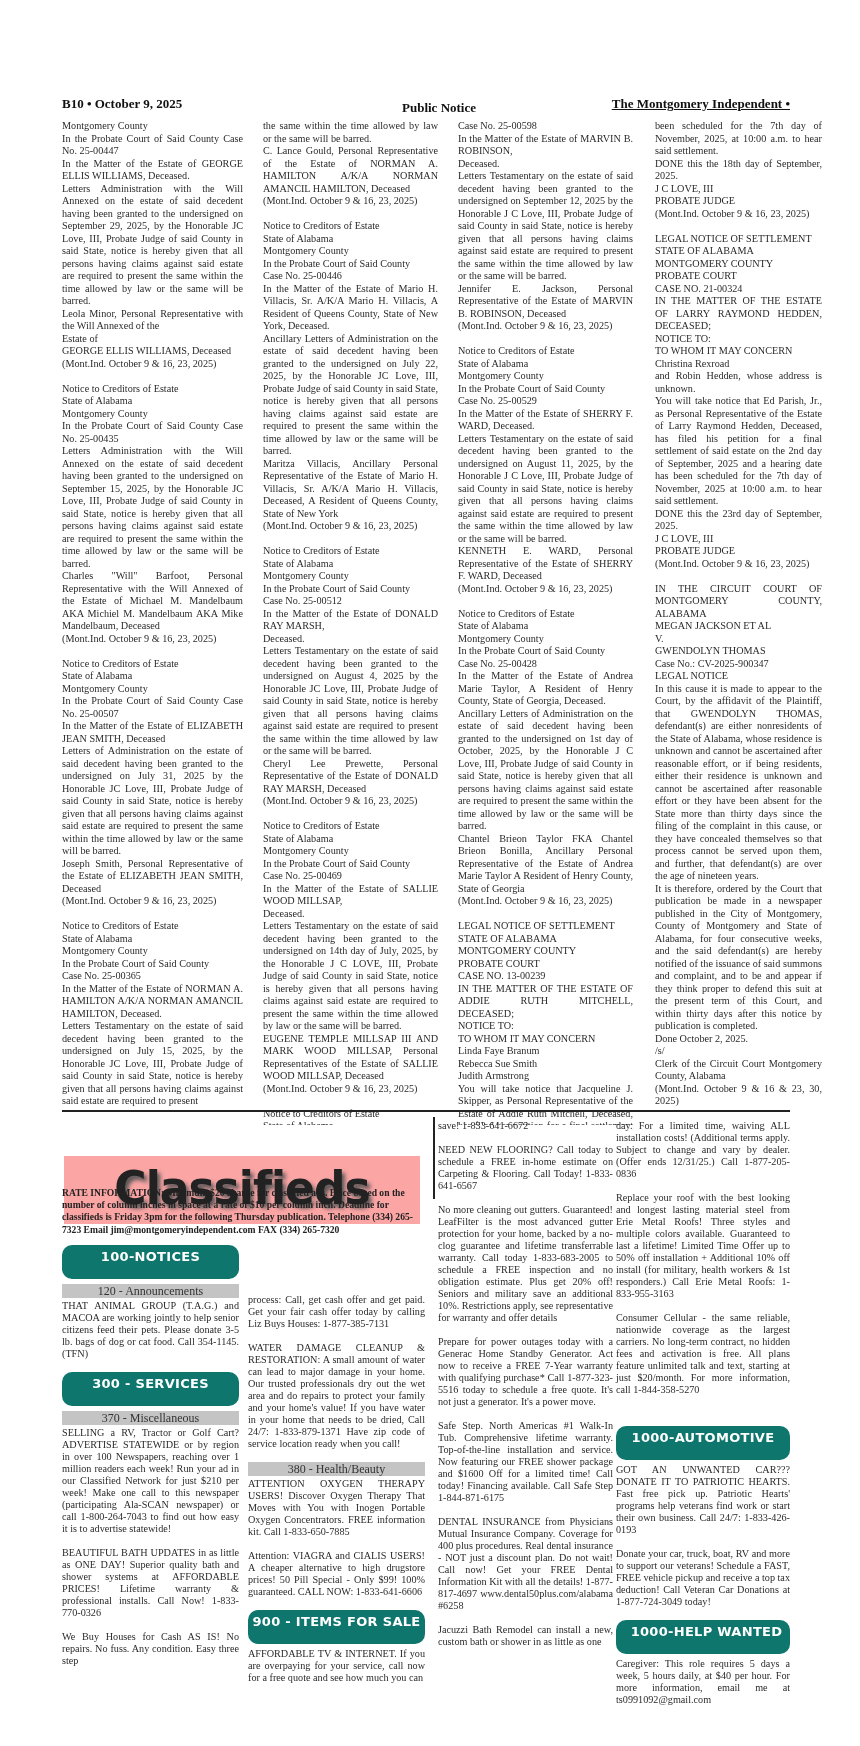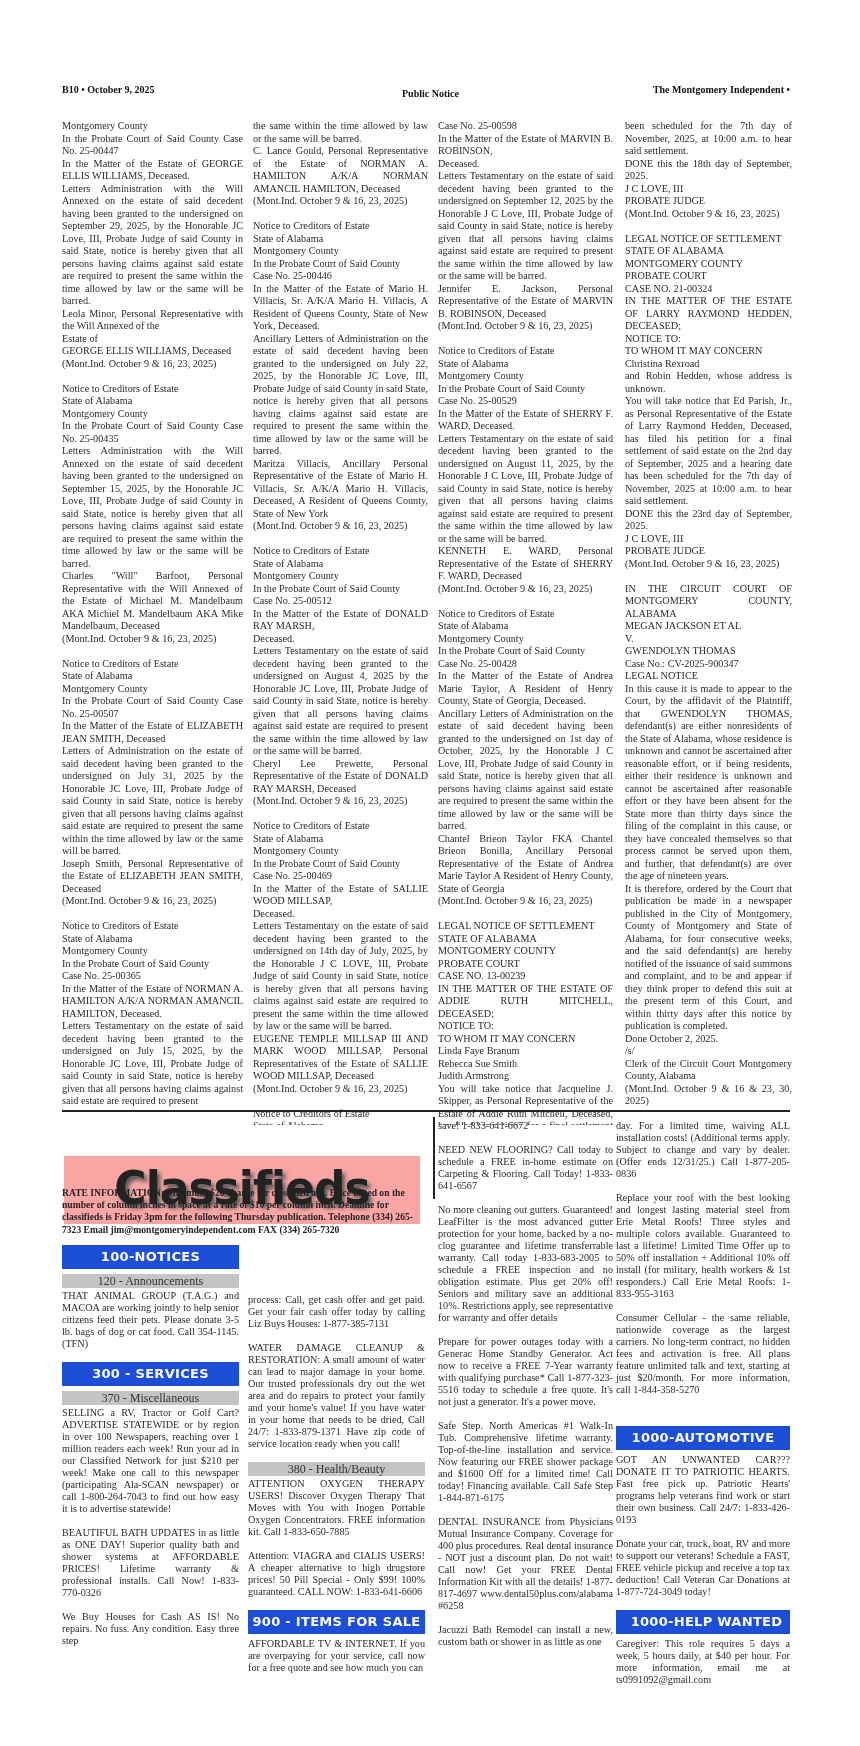--- a/index.html
+++ b/index.html
@@ -1,44 +1,44 @@
 <!DOCTYPE html>
 <html><head>
 <meta charset="utf-8">
 <style>
   html, body { margin:0; padding:0; background:#fff; }
   body { width:860px; height:1746px; position:relative; overflow:hidden;
          font-family:"Liberation Serif", serif; color:#2a2a2a; }
   .page { position:absolute; left:62px; top:0; width:728px; }
-  .header { position:absolute; top:84px; left:0; width:728px; height:14px;
-            font-weight:bold; font-size:10px; color:#111; }
+  .header { position:absolute; top:96px; left:0; width:728px; height:14px;
+            font-weight:bold; font-size:13px; color:#111; }
   .header .left { position:absolute; left:0; top:0; }
   .header .center { position:absolute; left:340px; top:4px; }
-  .header .right { position:absolute; right:0; top:0; }
+  .header .right { position:absolute; right:0; top:0;text-decoration:underline; }
   .legal { position:absolute; top:120px; left:0; width:728px; height:1005px;
-           display:grid; grid-template-columns: 181px 181px 181px 175px; column-gap:4px; }
+           display:grid; grid-template-columns: 181px 181px 181px 175px; column-gap:14px; }
   .col { font-size:10.2px; line-height:12.5px; text-align:justify; overflow:hidden; }
   .col p { margin:0; }
   .col .notice { margin-bottom:12.5px; }
   .col .notice:last-child { margin-bottom:0; }
   .col2, .col3 { padding-left:6px; }
   .col4 { padding-left:8px; }
   .rule { position:absolute; top:1110px; left:0; width:728px; height:2px; background:#222; }
   .classifieds { position:absolute; top:1117px; left:0; width:728px; height:620px; }
   .banner { position:absolute; left:2px; top:0; width:356px; height:68px; background:#fca5a5;margin-top:39px; }
   .banner-title { position:absolute; left:0; right:0; top:6px; text-align:center;
                   font-family:"DejaVu Sans", sans-serif; font-weight:bold; font-size:44px;
                   letter-spacing:-1px; color:#222;
                   text-shadow: 3px 4px 4px #555; transform:scaleY(1.05); }
   .rate { position:absolute; left:0; top:70px; width:370px; font-size:9.6px; line-height:12.2px;
           font-weight:bold; color:#222; }
   .ccol { position:absolute; font-size:10.2px; line-height:12px; text-align:justify; }
   .ccol p { margin:0 0 12px 0; }
-  .sec-head { background:#1d4ed8; color:#fff; text-align:center; font-family:"DejaVu Sans", sans-serif;
-              font-weight:bold; font-size:13px; height:24px; line-height:24px; letter-spacing:0.3px; }
+  .sec-head { background:#0f766e; color:#fff; text-align:center; font-family:"DejaVu Sans", sans-serif;
+              font-weight:bold; font-size:13px; height:34px; line-height:24px; letter-spacing:0.3px;border-radius:10px; }
   .sub-head { background:#c4c4c4; color:#333; text-align:center; font-size:12px; height:14px; line-height:14px; margin-top:5px; margin-bottom:2px; }
   .vbar { position:absolute; left:371px; top:0; width:2px; height:82px; background:#222; }
 </style>
 </head>
 <body>
 
 <div class="page">
   <div class="header">
     <span class="left">B10 • October 9, 2025</span>
     <span class="center">Public Notice</span>

